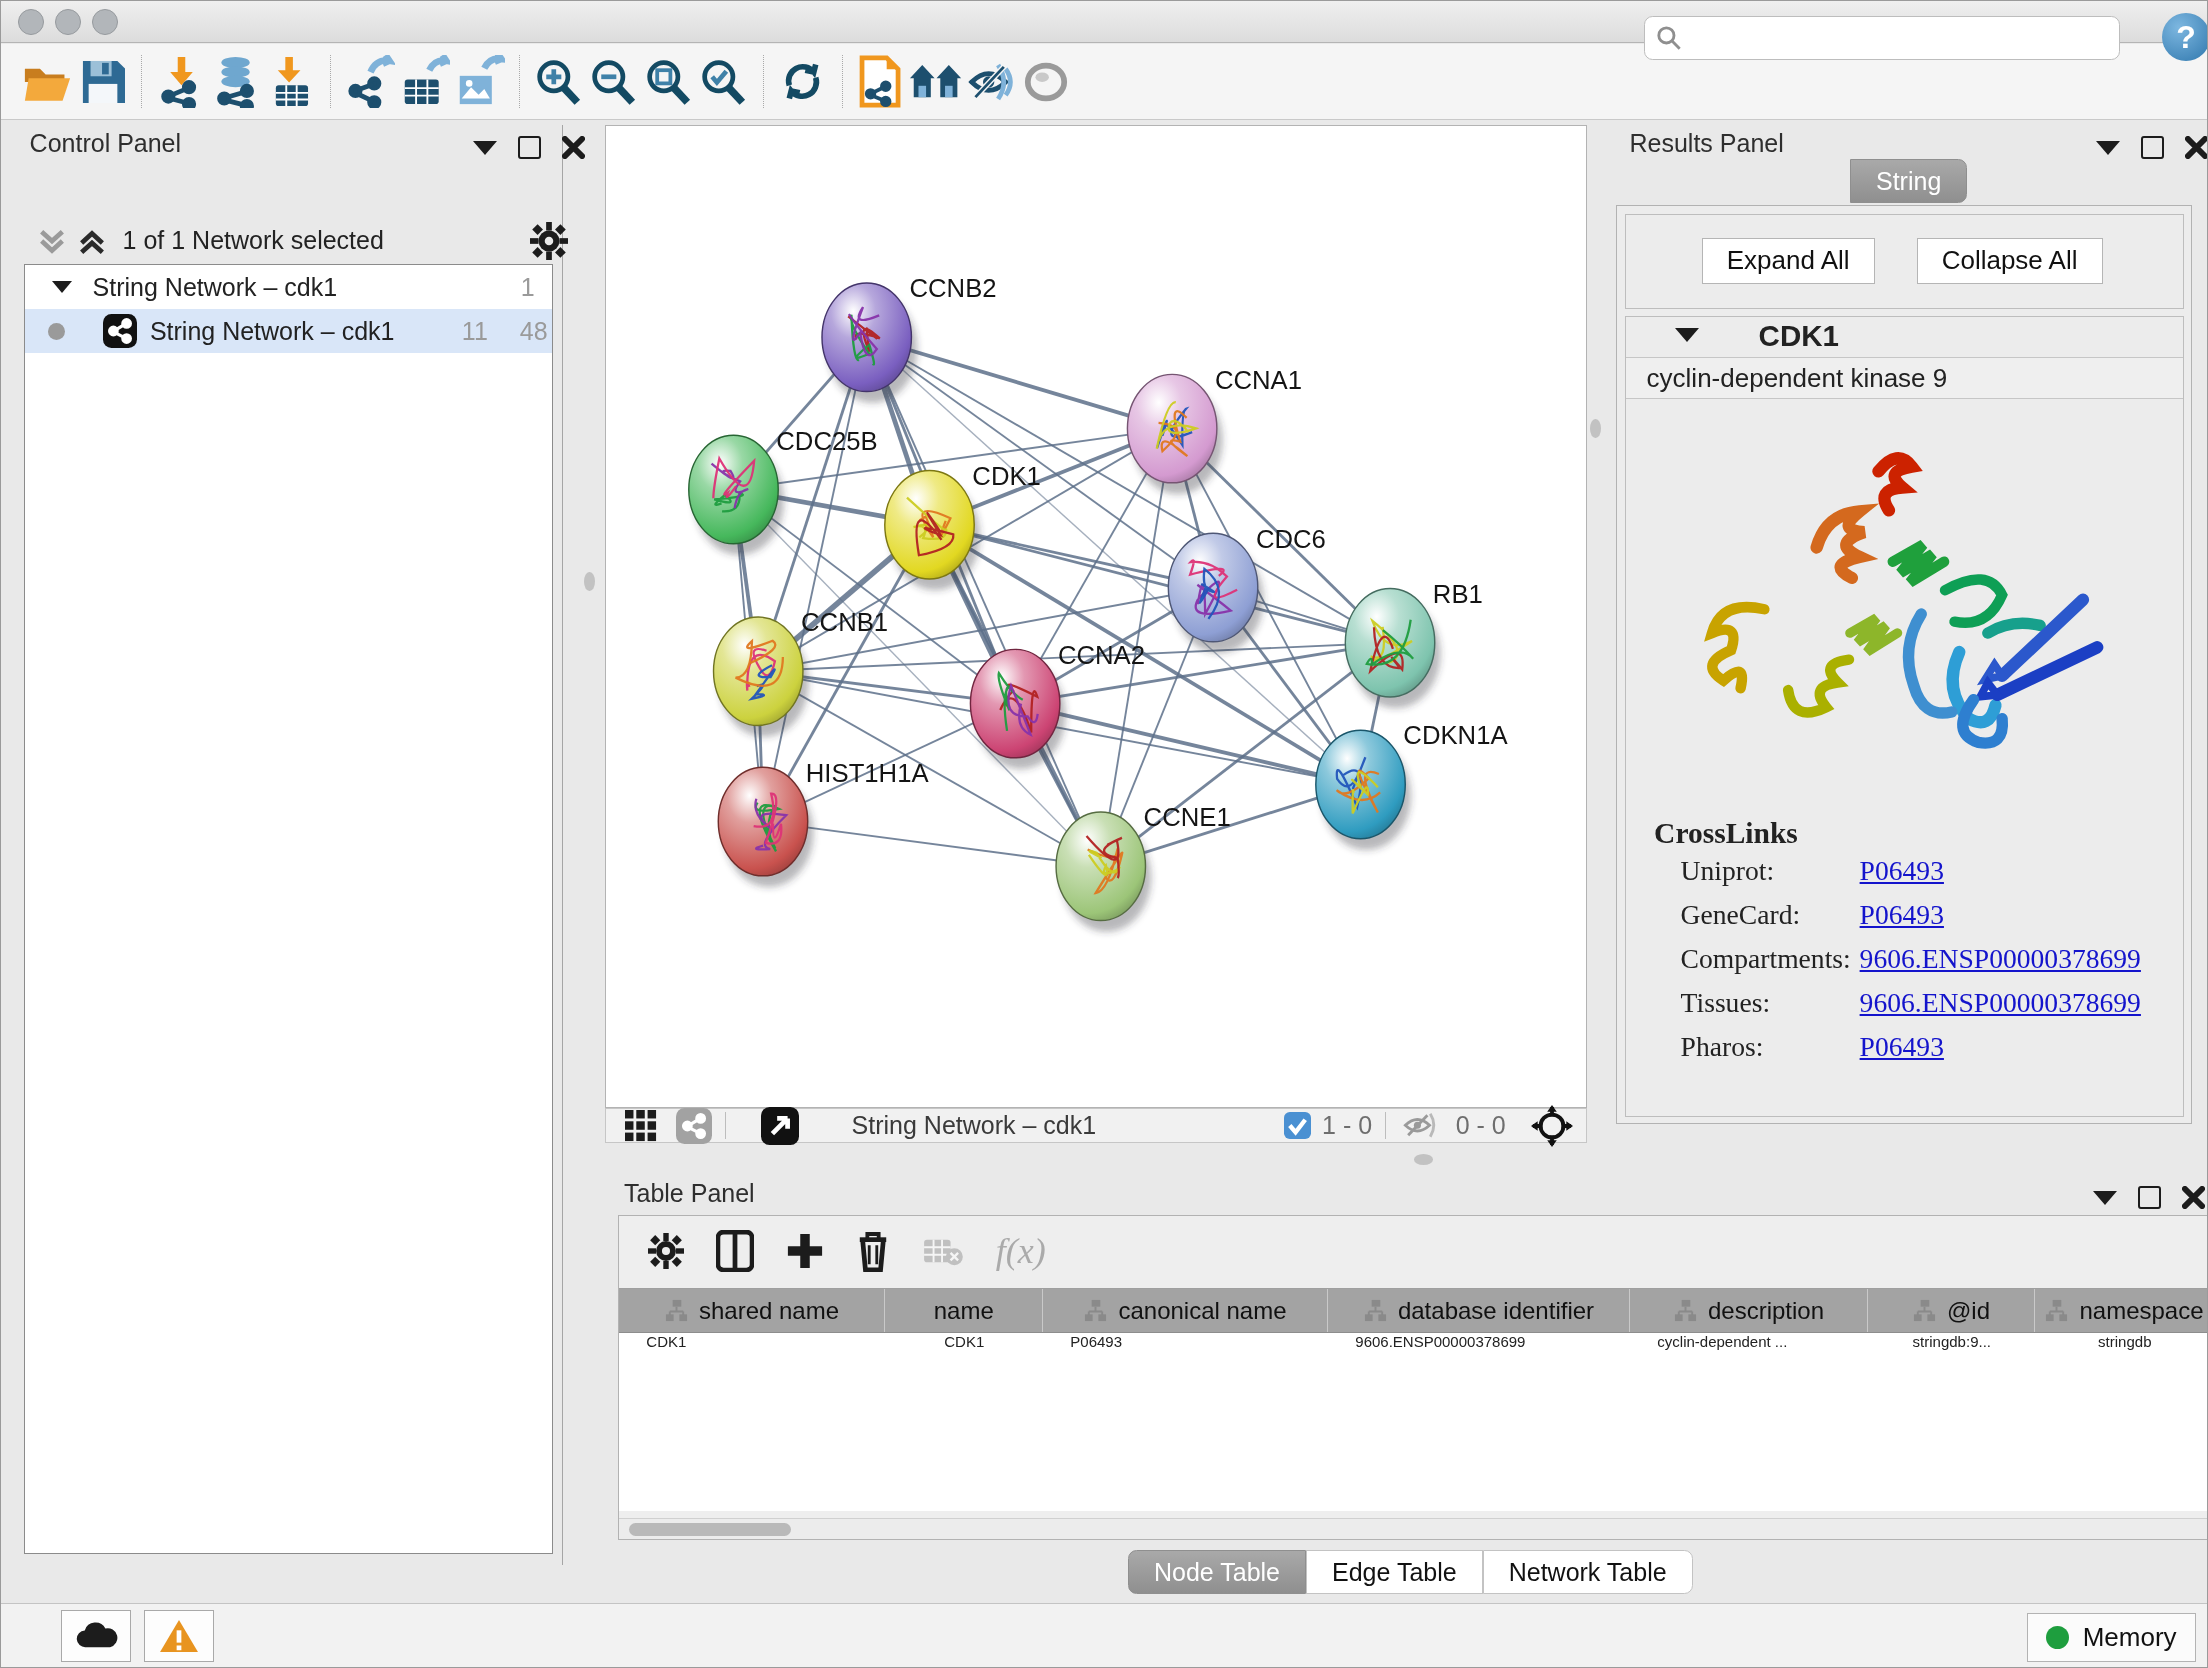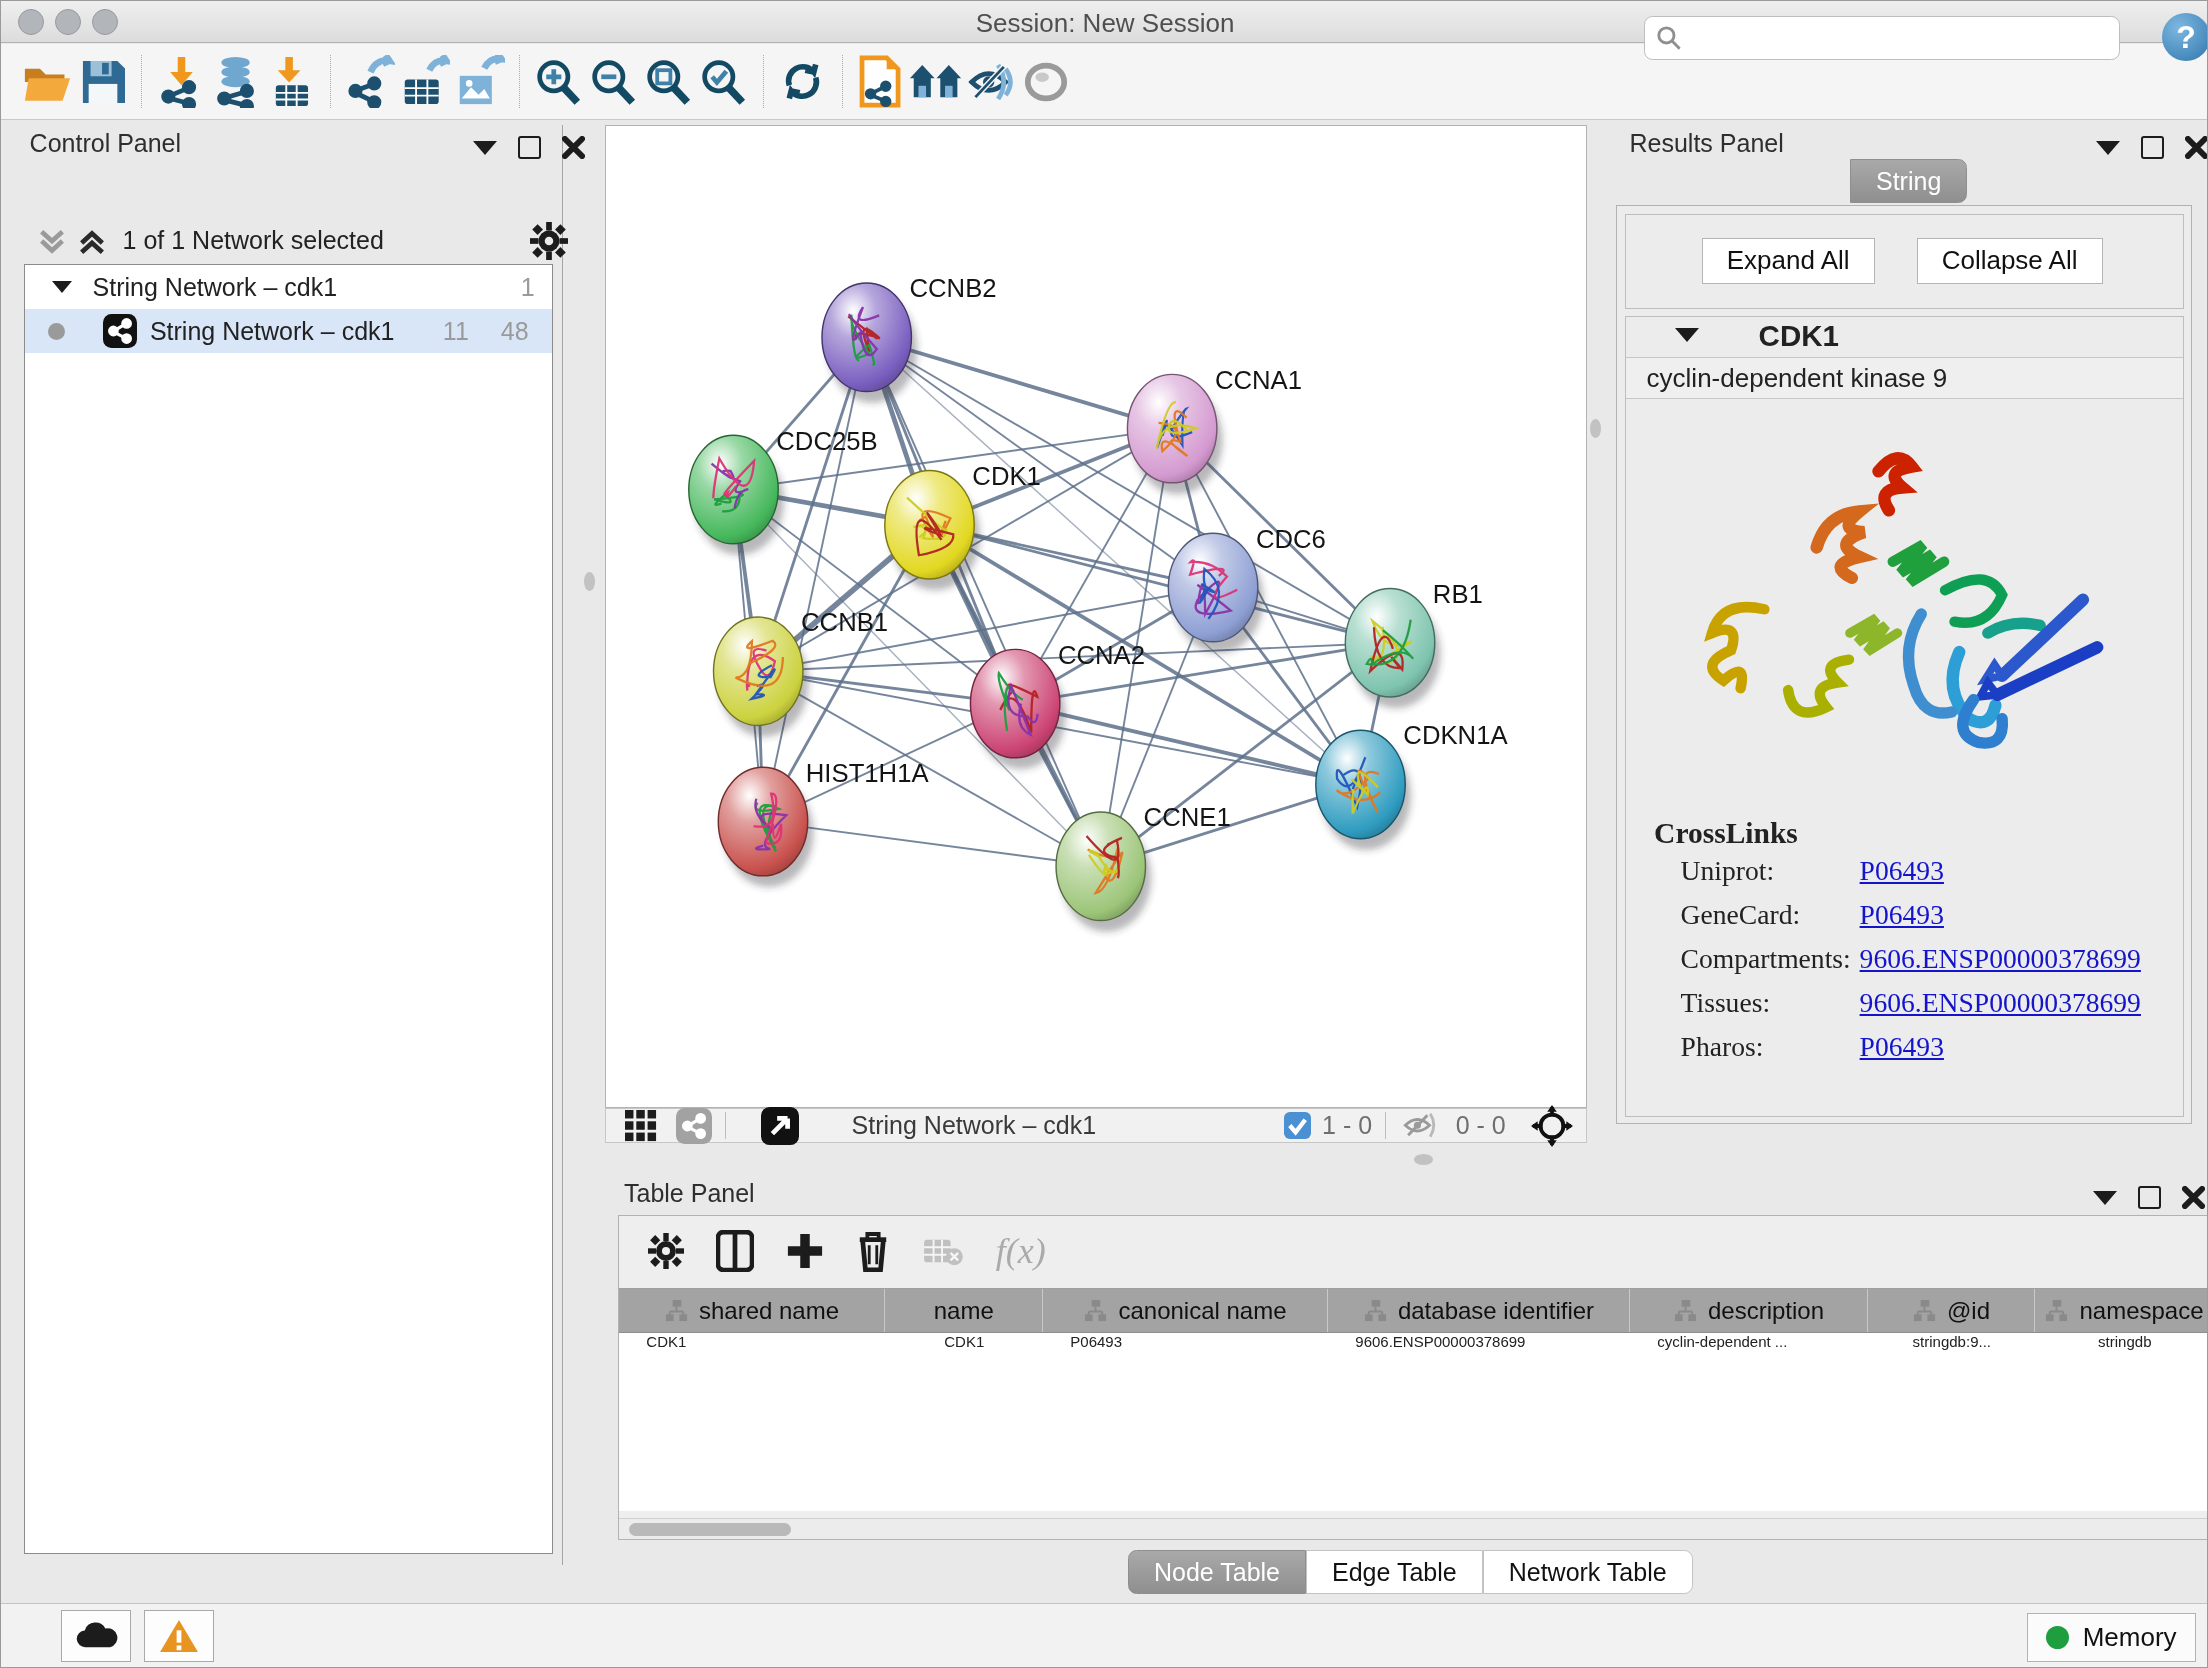--- a/index.html
+++ b/index.html
@@ -90,21 +90,20 @@
 </style>
 </head>
 <body>
 
 <div id="win">
 
   <div id="titlebar">
     <div class="tl-dot" style="left:17px"></div>
     <div class="tl-dot" style="left:54px"></div>
     <div class="tl-dot" style="left:91px"></div>
-    <div id="win-title">Session: New Session</div>
   </div>
 
   <div id="toolbar">
     <span class="tb-btn">
       <svg width="49" height="42" viewBox="0 0 52 44">
           <path d="M2 8 h16 l6 6 h20 v8 H2z" fill="#c87d1e"></path>
           <path d="M6 18 h44 l-8 24 H2z" fill="#f3a93c"></path>
         </svg>
     </span>
     <span class="tb-btn">
@@ -316,21 +315,21 @@
             <rect x="0" y="0" width="36" height="36" rx="9" fill="#111"></rect>
             <g stroke="#fff" stroke-width="3.4" fill="#fff">
               <circle cx="11" cy="18" r="4"></circle>
               <circle cx="25" cy="10" r="4"></circle>
               <circle cx="25" cy="26" r="4"></circle>
               <path d="M13 17 L23 11 M13 20 L23 25" fill="none"></path>
             </g>
           </svg>
         <span style="margin-left:13.3px">String Network – cdk1</span>
         <span class="cnt" style="margin-left:auto">11</span>
-        <span class="cnt" style="margin-left:32px;margin-right:23px">48</span>
+        <span class="cnt" style="margin-left:32px;margin-right:4px">48</span>
       </div>
     </div>
   </div>
 
   <div id="net-canvas">
     <svg id="net-svg" width="981" height="982" viewBox="0 0 1031 1032">
         <defs>
           <filter id="nblur" x="-50%" y="-50%" width="200%" height="200%">
             <feGaussianBlur stdDeviation="4"></feGaussianBlur>
           </filter>

